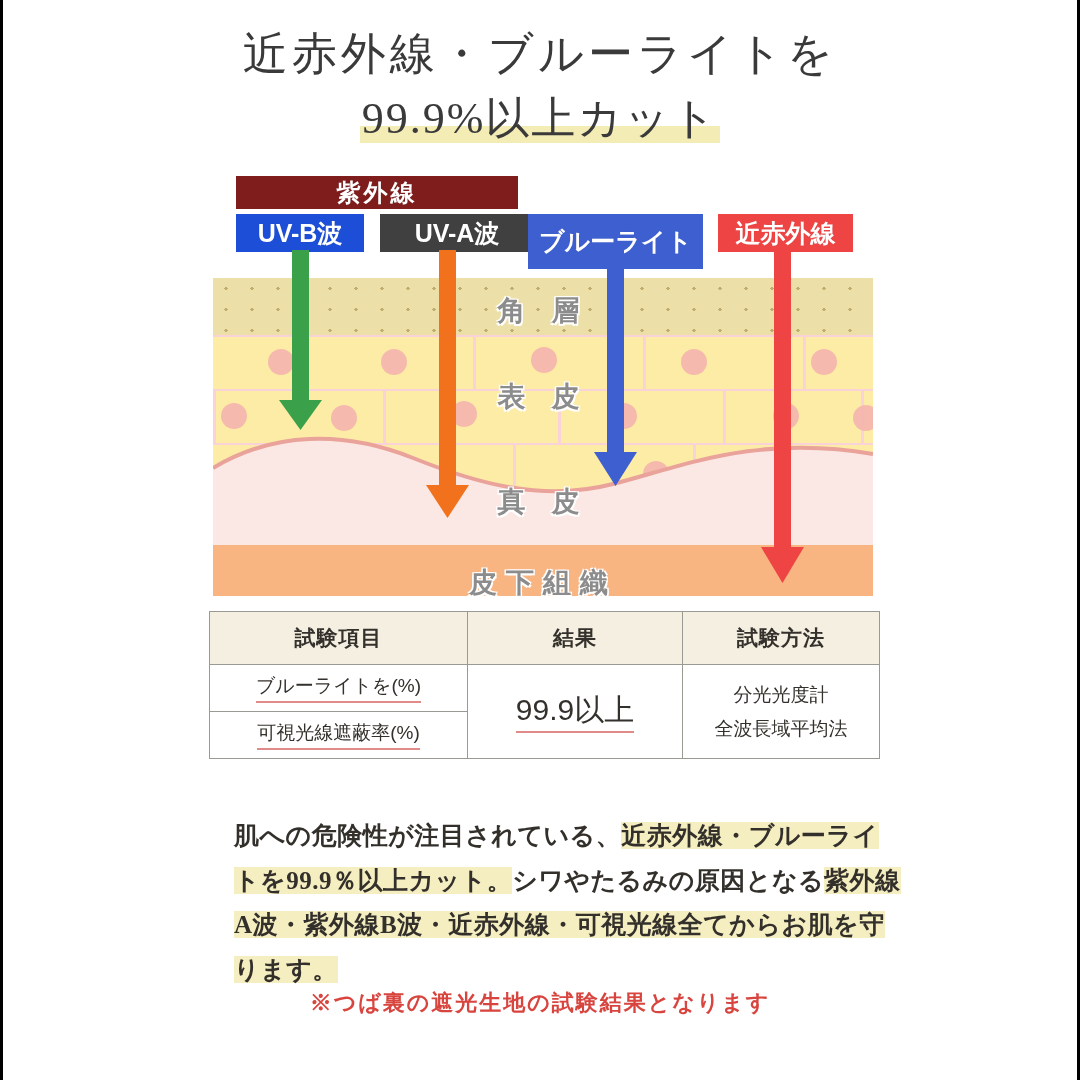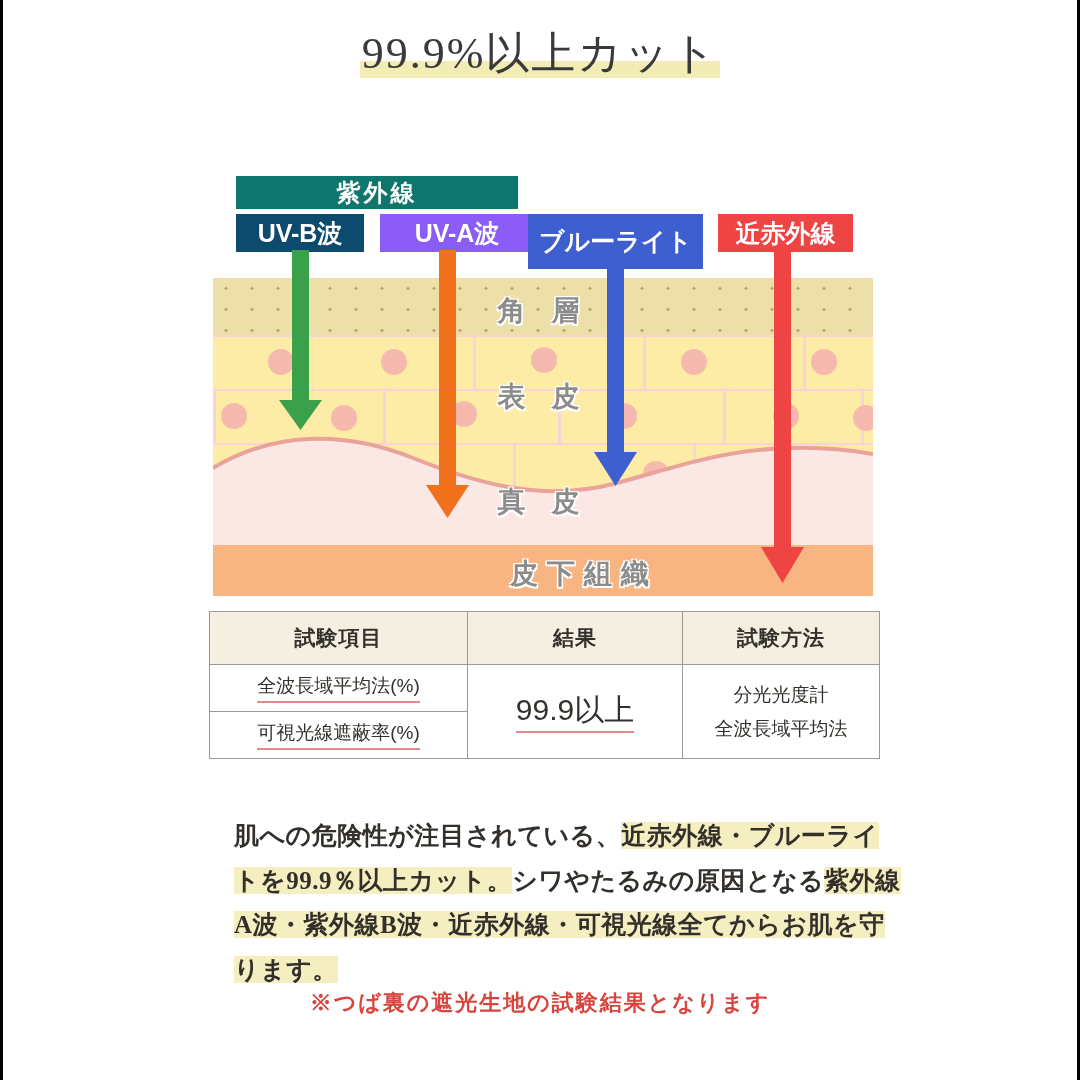--- a/index.html
+++ b/index.html
@@ -47,23 +47,23 @@
     position:absolute;
     color:#fff;
     font-weight:bold;
     text-align:center;
     font-family:"Liberation Sans", sans-serif;
     box-sizing:border-box;
     white-space:nowrap;
     display:flex;align-items:center;justify-content:center;
     text-shadow:0 0 1px rgba(0,0,0,.12);
   }
-  .bar-uv   {left:233px;top:0px;  width:282px;height:33px;background:#0f766e;font-size:24px;letter-spacing:3px;}
-  .bar-uvb  {left:233px;top:38px; width:128px;height:38px;background:#0c4a6e;font-size:25px;}
-  .bar-uva  {left:377px;top:38px; width:154px;height:38px;background:#8b5cf6;font-size:25px;}
+  .bar-uv   {left:233px;top:0px;  width:282px;height:33px;background:#7f1d1d;font-size:24px;letter-spacing:3px;}
+  .bar-uvb  {left:233px;top:38px; width:128px;height:38px;background:#1d4ed8;font-size:25px;}
+  .bar-uva  {left:377px;top:38px; width:154px;height:38px;background:#404040;font-size:25px;}
   .bar-blue {left:525px;top:38px; width:175px;height:55px;background:#3d5fd0;font-size:25px;}
   .bar-ir   {left:715px;top:38px; width:135px;height:38px;background:#ef4444;font-size:25px;}
 
   
   .skin{
     position:absolute;left:210px;top:278px;width:660px;height:318px;
     overflow:hidden;
     text-decoration:underline;
   }
   .layer{position:absolute;left:0;width:660px;}
@@ -99,21 +99,21 @@
   .layer-name{
     position:absolute;left:0;width:660px;text-align:center;
     font-family:"Liberation Sans", sans-serif;
     font-weight:bold;font-size:28px;letter-spacing:9px;
     color:#8c8c8c;
     text-shadow:-1.5px -1.5px 0 #fff,1.5px -1.5px 0 #fff,-1.5px 1.5px 0 #fff,1.5px 1.5px 0 #fff;
   }
   .n-horny{top:14px;}
   .n-epi{top:100px;}
   .n-derm{top:205px;}
-  .n-sub{top:277px;margin-left:41px;}
+  .n-sub{top:286px;}
 
   .arrows{position:absolute;left:0;top:250px;width:1080px;height:350px;}
 
   
   .tbl{
     position:absolute;left:206px;top:611px;width:670px;
     border-collapse:collapse;
     table-layout:fixed;
   }
   .tbl td,.tbl th{
@@ -171,20 +171,21 @@
     letter-spacing:2px;
     color:#d8453f;
   }
 </style>
 </head>
 <body>
 
 <div class="frame">
 
   <div class="title-wrap">
+    <div class="title-line">近赤外線・ブルーライトを</div>
     <div class="title-line second"><span class="hl">99.9%以上カット</span></div>
   </div>
 
   <div class="labels">
     <div class="bar bar-uv">紫外線</div>
     <div class="bar bar-uvb">UV-B波</div>
     <div class="bar bar-uva">UV-A波</div>
     <div class="bar bar-blue">ブルーライト</div>
     <div class="bar bar-ir">近赤外線</div>
   </div>
@@ -270,21 +271,21 @@
       </colgroup>
     <thead>
       <tr>
         <th>試験項目</th>
         <th>結果</th>
         <th>試験方法</th>
       </tr>
     </thead>
     <tbody>
       <tr>
-        <td class="c-item"><span>全波長域平均法(%)</span></td>
+        <td class="c-item"><span>ブルーライトを(%)</span></td>
         <td class="c-result" rowspan="2"><span>99.9以上</span></td>
         <td class="c-method" rowspan="2">
           <div>分光光度計</div>
           <div>全波長域平均法</div>
         </td>
       </tr>
       <tr>
         <td class="c-item"><span>可視光線遮蔽率(%)</span></td>
       </tr>
     </tbody>

